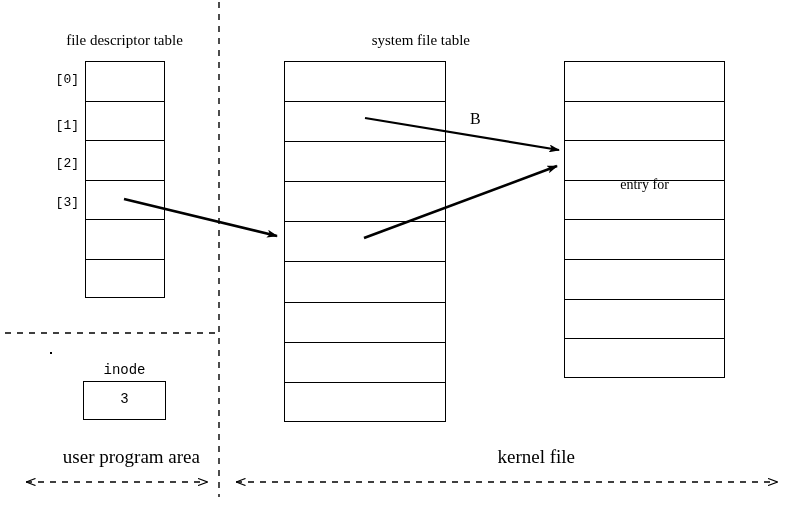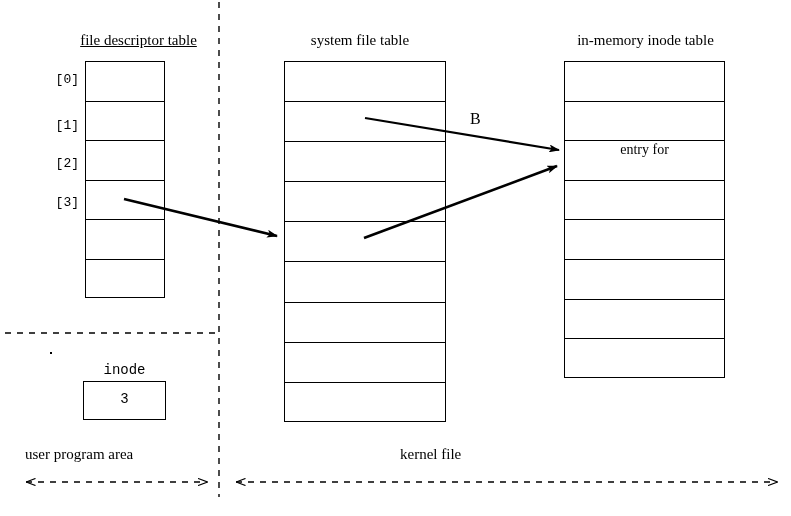--- a/index.html
+++ b/index.html
@@ -48,20 +48,21 @@
     white-space: nowrap;
   }
   .cell-serif {
     position: absolute;
     left: 0;
     right: 0;
     text-align: center;
     font-family: "Liberation Serif", serif;
     font-size: 14px;
     white-space: nowrap;
+    margin-top: 35px;
   }
   .cell-mono {
     position: absolute;
     text-align: center;
     font-family: "Liberation Mono", monospace;
     font-size: 13.5px;
     white-space: nowrap;
   }
   .var-box {
     position: absolute;
@@ -79,23 +80,23 @@
     position: absolute;
     left: 0; right: 0;
     font-family: "Liberation Mono", monospace;
     font-size: 14px;
     text-align: center;
     white-space: nowrap;
   }
   .area-label {
     position: absolute;
     font-family: "Liberation Serif", serif;
-    font-size: 15px;
-    white-space: nowrap;
-    text-align: left;
+    font-size: 19px;
+    white-space: nowrap;
+    text-align: right;
   }
   .arrow-tag {
     position: absolute;
     font-family: "Liberation Serif", serif;
     font-size: 16px;
     white-space: nowrap;
   }
   .dot {
     position: absolute;
     width: 2px;
@@ -109,25 +110,24 @@
     width: 791px;
     height: 516px;
     pointer-events: none;
   }
 </style>
 </head>
 <body>
 
 <div id="canvas">
 
-  <div class="title" style="left:41px; top:32px; width:195px;text-decoration:underline;">file descriptor table</div>
-
-  <div class="title" style="left:265px; top:32px; width:190px;">system file table</div>
-
-  <div class="title" style="left:543px; top:32px; width:205px;">in-memory inode table</div>
+  <div class="title" style="left:27px; top:32px; width:195px;">file descriptor table</div>
+
+  <div class="title" style="left:280px; top:32px; width:190px;text-align:right;">system file table</div>
+
 
   <div class="table-box" style="left:85px; top:61px; width:80px; height:237px;">
     <div class="row" style="height:39.5px;"></div>
     <div class="row" style="height:39.5px;"></div>
     <div class="row" style="height:39.5px;"></div>
     <div class="row" style="height:39.5px;"></div>
     <div class="row" style="height:39.5px;"></div>
     <div class="row" style="height:39.5px;"></div>
   </div>
 

